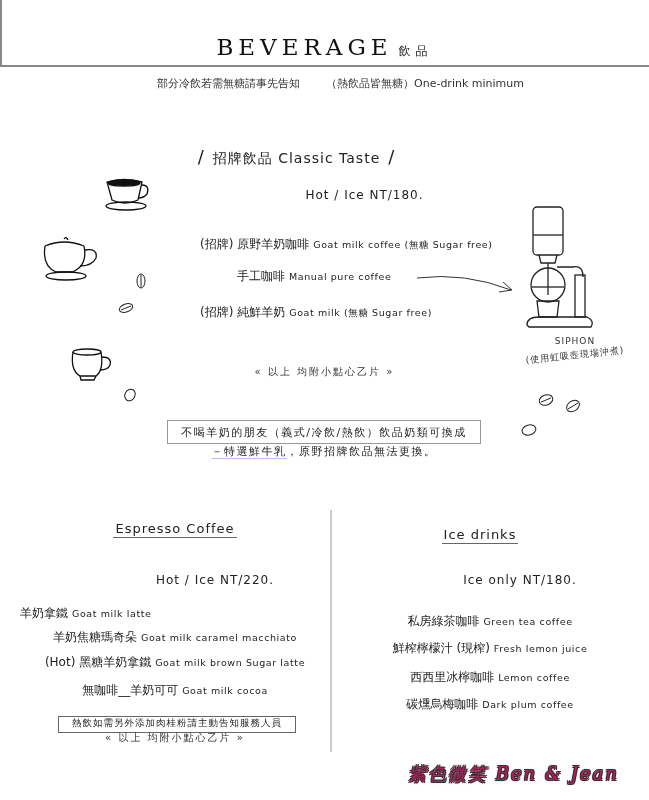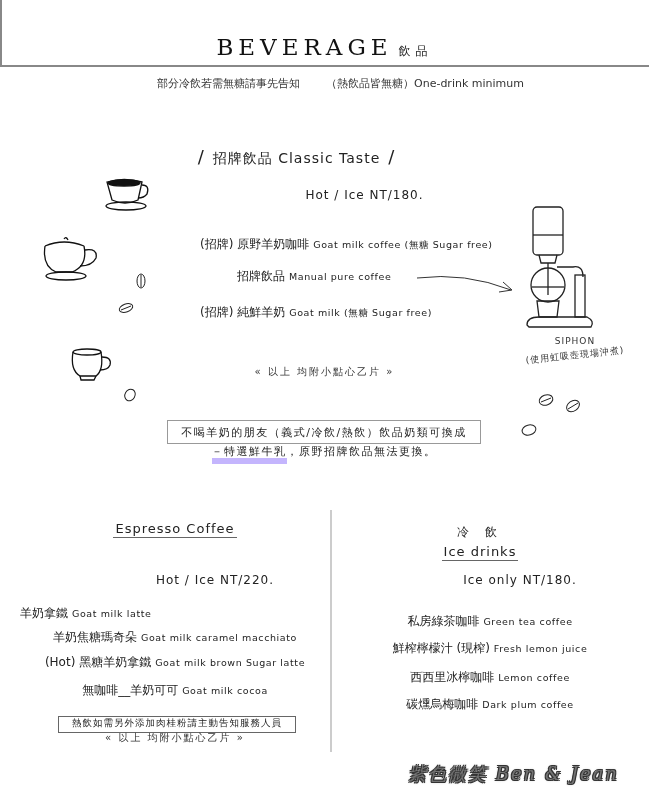--- a/index.html
+++ b/index.html
@@ -15,30 +15,30 @@
   .notice span + span { margin-left:26px; }
   .section-title { left:0; width:593px; top:146px; text-align:center; font-size:14px; letter-spacing:1px; }
   .section-title .slash { font-size:18px; margin:0 8px; }
   .center { left:0; width:649px; text-align:center; }
   .price { font-size:12px; letter-spacing:1px;padding-left:40px; }
   .item { font-size:12px; }
   .item .en { font-size:9.5px; letter-spacing:.6px; margin-left:4px; }
   .note { font-size:10px; letter-spacing:2px; color:#333; }
   .box { left:167px; top:420px; width:314px; height:24px; border:1px solid #999; text-align:center;
          font-size:11px; letter-spacing:1.5px; line-height:19px; padding-top:2px; box-sizing:border-box; }
-  .box .u { border-bottom:6px solid #c4b5fd; }
+  .box .u { border-bottom:1px solid #c4b5fd; }
   .divider { left:330px; top:510px; width:2px; height:242px; background:#ccc; }
   .col-head { text-align:center; }
   .col-head .zh { font-size:12px; letter-spacing:6px; }
   .col-head .en { display:inline-block; font-size:13px; letter-spacing:1px; border-bottom:1px solid #666; padding:0 2px 1px; margin-top:2px; }
   .small-box { left:58px; top:716px; width:238px; height:17px; border:1px solid #666; font-size:9.5px;
                letter-spacing:1px; text-align:center; line-height:12px; box-sizing:border-box; }
   .siphon-label { left:520px; top:336px; width:110px; text-align:center; font-size:9px; letter-spacing:1px; color:#333; }
   .siphon-label .sub { display:block; transform:rotate(-6deg); margin-top:3px; }
-  .watermark { left:408px; top:762px; font-family:"DejaVu Serif", serif; font-size:18px; color:#737373; font-style:italic;
+  .watermark { left:408px; top:762px; font-family:"DejaVu Serif", serif; font-size:18px; color:#be185d; font-style:italic;
                text-shadow:-1px -1px 0 #333, 1px -1px 0 #333, -1px 1px 0 #333, 1px 1px 0 #333, 0 0 3px #999; letter-spacing:2px; }
   svg { position:absolute; overflow:visible; }
 </style>
 </head>
 <body>
 
 <div class="abs frame-left"></div>
 <div class="abs frame-bottom"></div>
 
 <div class="abs title">
@@ -52,21 +52,21 @@
 <div class="abs section-title">
   <span class="slash">/</span><span>招牌飲品 Classic Taste</span><span class="slash">/</span>
 </div>
 
 <div class="abs center price" style="top:188px;">Hot / Ice  NT/180.</div>
 
 <div class="abs item" style="left:200px; top:236px;">
   <span>(招牌) 原野羊奶咖啡</span><span class="en">Goat milk coffee  (無糖 Sugar free)</span>
 </div>
 <div class="abs item" style="left:237px; top:268px;">
-  <span>招牌飲品</span><span class="en">Manual pure coffee</span>
+  <span>手工咖啡</span><span class="en">Manual pure coffee</span>
 </div>
 <div class="abs item" style="left:200px; top:304px;">
   <span>(招牌) 純鮮羊奶</span><span class="en">Goat milk   (無糖 Sugar free)</span>
 </div>
 
 <div class="abs center note" style="top:365px;">« 以上 均附小點心乙片 »</div>
 
 <svg style="left:415px; top:270px;" width="100" height="30">
   <path d="M2 8 Q50 2 96 20" stroke="#333" stroke-width="1" fill="none"></path>
   <path d="M84 22 L97 20 L88 12" stroke="#333" stroke-width="1" fill="none"></path>
@@ -154,21 +154,20 @@
 
 <div class="abs item" style="left:20px; width:310px; top:605px;"><span>羊奶拿鐵</span><span class="en">Goat milk latte</span></div>
 <div class="abs item" style="left:20px; width:310px; text-align:center; top:629px;"><span>羊奶焦糖瑪奇朵</span><span class="en">Goat milk caramel macchiato</span></div>
 <div class="abs item" style="left:20px; width:310px; text-align:center; top:654px;"><span>(Hot) 黑糖羊奶拿鐵</span><span class="en">Goat milk brown Sugar latte</span></div>
 <div class="abs item" style="left:20px; width:310px; text-align:center; top:682px;"><span>無咖啡__羊奶可可</span><span class="en">Goat milk cocoa</span></div>
 
 <div class="abs small-box">熱飲如需另外添加肉桂粉請主動告知服務人員</div>
 <div class="abs note" style="left:20px; width:310px; text-align:center; top:731px;">« 以上 均附小點心乙片 »</div>
 
 <div class="abs col-head" style="left:340px; width:280px; top:524px;">
-  <div class="zh">冷  飲</div>
   <div class="en">Ice drinks</div>
 </div>
 <div class="abs price" style="left:340px; width:280px; text-align:center; top:573px;">Ice only NT/180.</div>
 
 <div class="abs item" style="left:340px; width:300px; text-align:center; top:613px;"><span>私房綠茶咖啡</span><span class="en">Green tea coffee</span></div>
 <div class="abs item" style="left:340px; width:300px; text-align:center; top:640px;"><span>鮮榨檸檬汁 (現榨)</span><span class="en">Fresh lemon juice</span></div>
 <div class="abs item" style="left:340px; width:300px; text-align:center; top:669px;"><span>西西里冰檸咖啡</span><span class="en">Lemon coffee</span></div>
 <div class="abs item" style="left:340px; width:300px; text-align:center; top:696px;"><span>碳燻烏梅咖啡</span><span class="en">Dark plum coffee</span></div>
 
 <div class="abs watermark">紫色微笑 Ben &amp; Jean</div>

